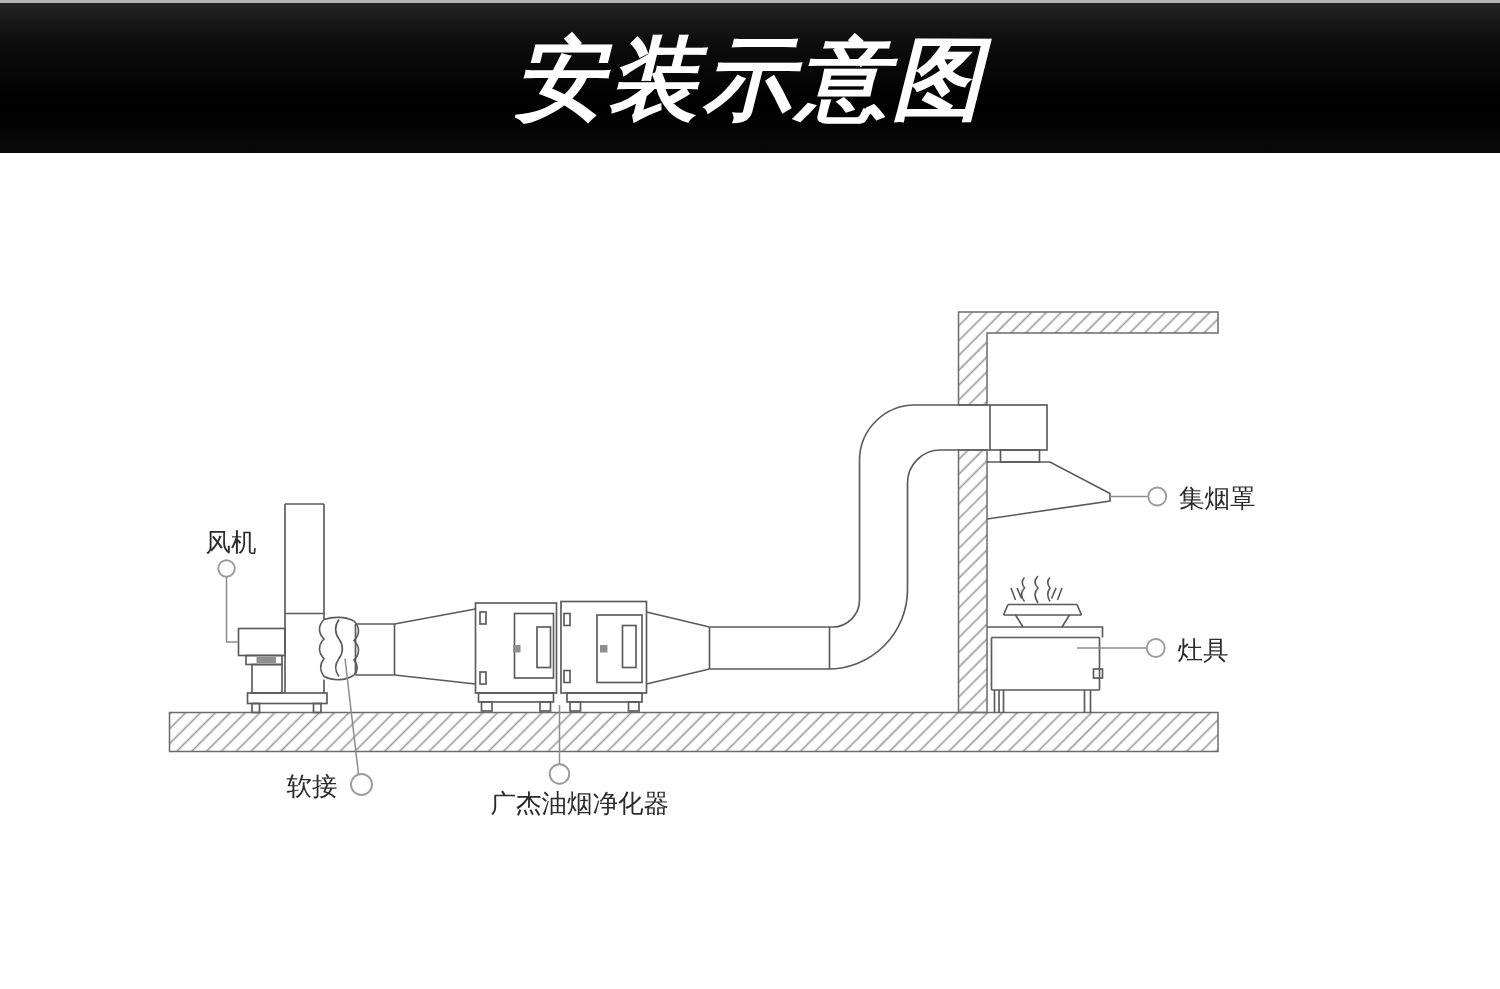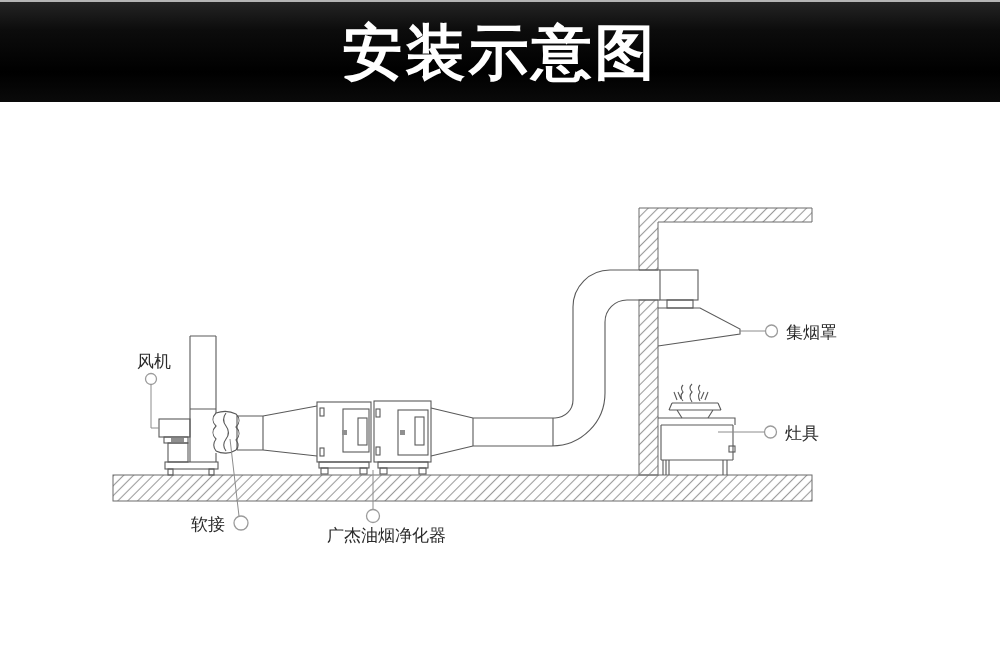--- a/index.html
+++ b/index.html
@@ -2,21 +2,21 @@
 <html><head>
 <meta charset="utf-8">
 <style>
   html,body{margin:0;padding:0;background:#ffffff;}
   .stage{position:relative;width:1000px;height:659px;background:#ffffff;overflow:hidden;
          font-family:"Liberation Sans","DejaVu Sans",sans-serif;}
   .banner{position:absolute;left:0;top:2px;width:1000px;height:100px;
           background:linear-gradient(180deg,#242424 0%,#0c0c0c 28%,#000000 70%,#0a0a0a 100%);
           display:flex;align-items:center;justify-content:center;}
   .banner-title{color:#ffffff;font-size:60px;font-weight:900;letter-spacing:3px;
-                transform:translateY(1px);white-space:nowrap;}
+                transform:translateY(1px);white-space:nowrap;font-style:italic;}
   .topline{position:absolute;left:0;top:0;width:1000px;height:2px;background:#b5b5b5;}
   svg{position:absolute;left:0;top:0;}
   svg text{fill:#2b2b2b;font-size:17px;font-family:"Liberation Sans","DejaVu Sans",sans-serif;}
   .ln{stroke:#5a5a5a;stroke-width:1.1;fill:none;}
   .hatchbox{fill:url(#hatch);stroke:#6b6b6b;stroke-width:1;}
   .leader{stroke:#8c8c8c;stroke-width:1;fill:none;}
   .marker{stroke:#9b9b9b;stroke-width:1.3;fill:#ffffff;}
   .darkbit{fill:#8f8f8f;stroke:none;}
 </style>
 </head>

